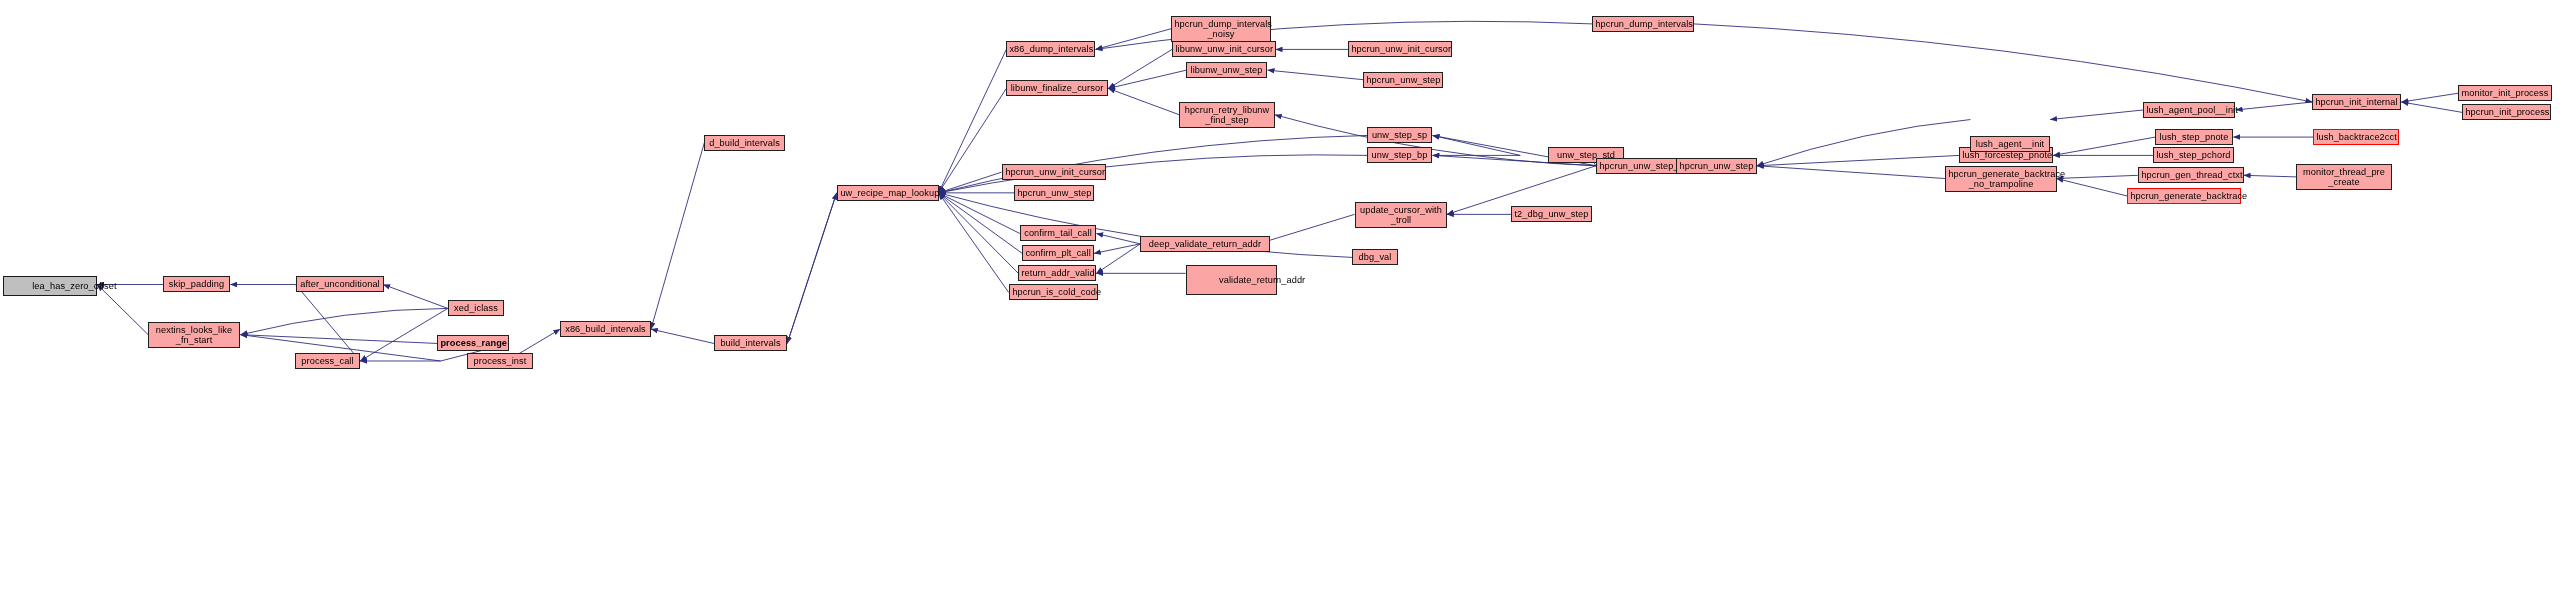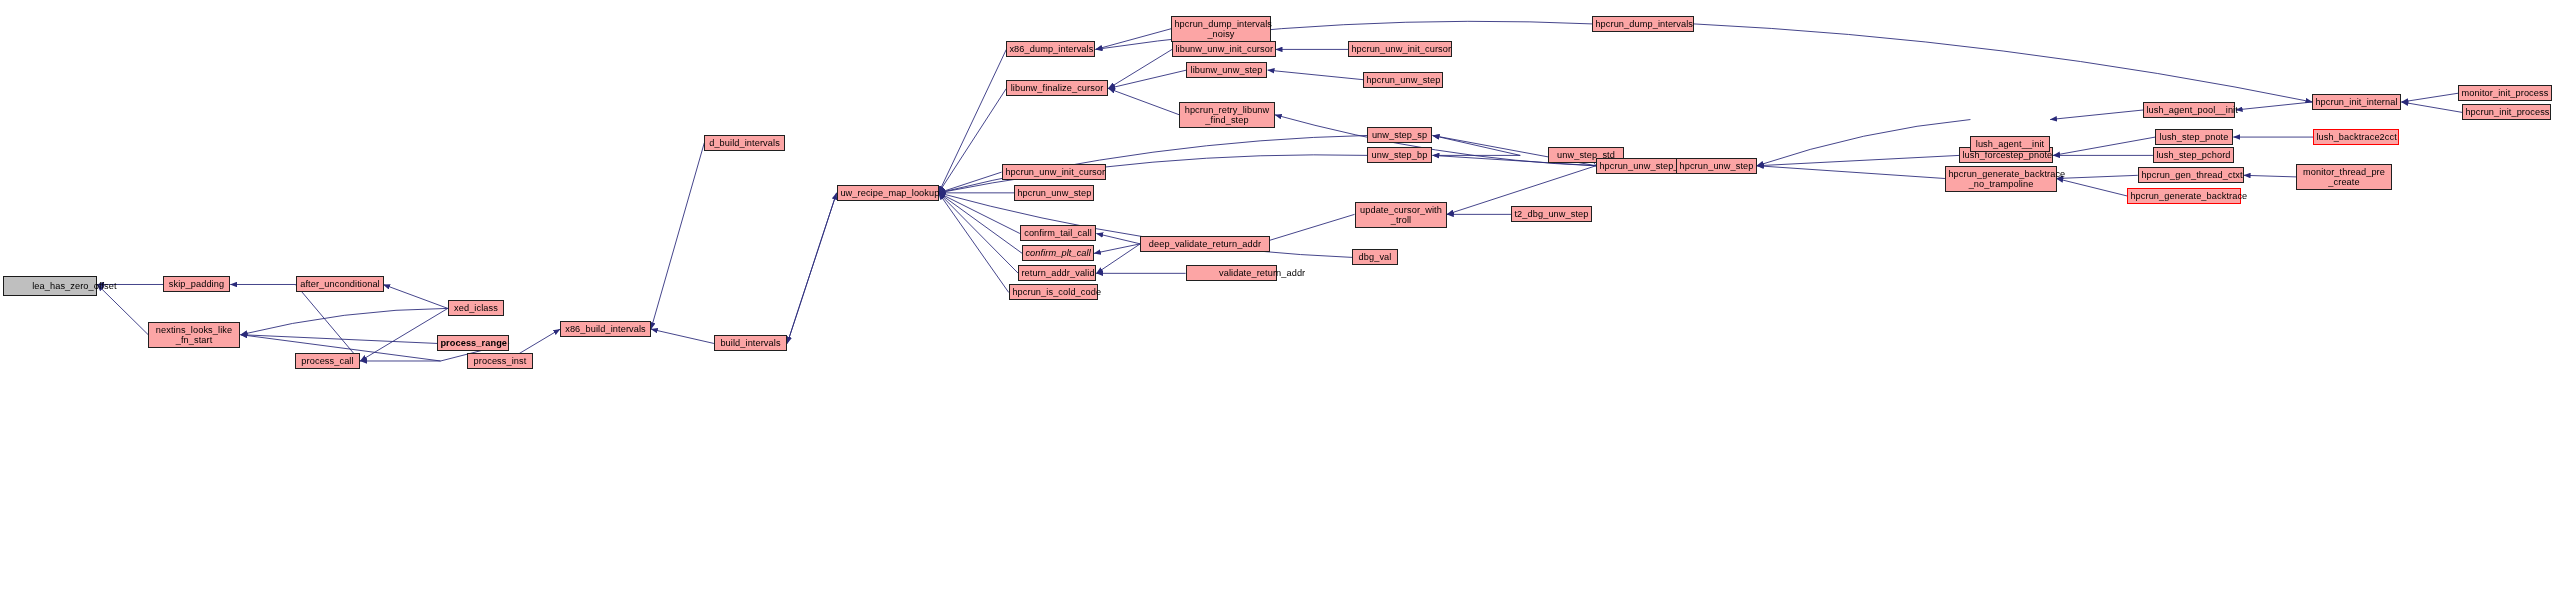--- a/index.html
+++ b/index.html
@@ -148,24 +148,24 @@
       <div class="node" style="left: 437px; top: 335px; width: 72px; height: 16px; font-weight: bold;"><span class="node-label">process_range</span></div>
       <div class="node thick" style="left: 295px; top: 353px; width: 65px; height: 16px;"><span class="node-label">process_call</span></div>
       <div class="node thick" style="left: 441px; top: 353px; width: 66px; height: 16px; margin-left: 26px;"><span class="node-label">process_inst</span></div>
       <div class="node thick" style="left: 560px; top: 321px; width: 91px; height: 16px;"><span class="node-label">x86_build_intervals</span></div>
       <div class="node thick" style="left: 704px; top: 135px; width: 81px; height: 16px;"><span class="node-label">d_build_intervals</span></div>
       <div class="node thick" style="left: 714px; top: 335px; width: 73px; height: 16px;"><span class="node-label">build_intervals</span></div>
       <div class="node thick" style="left: 837px; top: 185px; width: 102px; height: 16px;"><span class="node-label">uw_recipe_map_lookup</span></div>
       <div class="node thick" style="left: 1002px; top: 164px; width: 104px; height: 16px;"><span class="node-label">hpcrun_unw_init_cursor</span></div>
       <div class="node thick" style="left: 1014px; top: 185px; width: 80px; height: 16px;"><span class="node-label">hpcrun_unw_step</span></div>
       <div class="node thick" style="left: 1020px; top: 225px; width: 76px; height: 16px;"><span class="node-label">confirm_tail_call</span></div>
-      <div class="node thick" style="left: 1022px; top: 245px; width: 72px; height: 16px; font-style: italic;"><span class="node-label">confirm_plt_call</span></div>
+      <div class="node thick" style="left: 1022px; top: 245px; width: 72px; height: 16px;"><span class="node-label">confirm_plt_call</span></div>
       <div class="node thick" style="left: 1018px; top: 265px; width: 78px; height: 16px;"><span class="node-label">return_addr_valid</span></div>
       <div class="node thick" style="left: 1009px; top: 284px; width: 89px; height: 16px;"><span class="node-label">hpcrun_is_cold_code</span></div>
-      <div class="node thick" style="left: 1186px; top: 265px; width: 91px; height: 16px; padding-left: 32px;"><span class="node-label">validate_return_addr</span></div>
+      <div class="node thick" style="left: 1186px; top: 265px; width: 91px; height: 30px; padding-left: 32px;"><span class="node-label">validate_return_addr</span></div>
       <div class="node thick" style="left: 1140px; top: 236px; width: 130px; height: 16px;"><span class="node-label">deep_validate_return_addr</span></div>
       <div class="node thick" style="left: 1352px; top: 249px; width: 46px; height: 16px;"><span class="node-label">dbg_val</span></div>
       <div class="node thick" style="left: 1355px; top: 202px; width: 92px; height: 25.5px;"><span class="node-label">update_cursor_with
 _troll</span></div>
       <div class="node thick" style="left: 1511px; top: 206px; width: 81px; height: 16px;"><span class="node-label">t2_dbg_unw_step</span></div>
       <div class="node thick" style="left: 1006px; top: 41px; width: 89px; height: 16px;"><span class="node-label">x86_dump_intervals</span></div>
       <div class="node thick" style="left: 1171px; top: 16px; width: 100px; height: 25.5px;"><span class="node-label">hpcrun_dump_intervals
 _noisy</span></div>
       <div class="node thick" style="left: 1172px; top: 41px; width: 104px; height: 16px;"><span class="node-label">libunw_unw_init_cursor</span></div>
       <div class="node thick" style="left: 1006px; top: 80px; width: 102px; height: 16px;"><span class="node-label">libunw_finalize_cursor</span></div>

